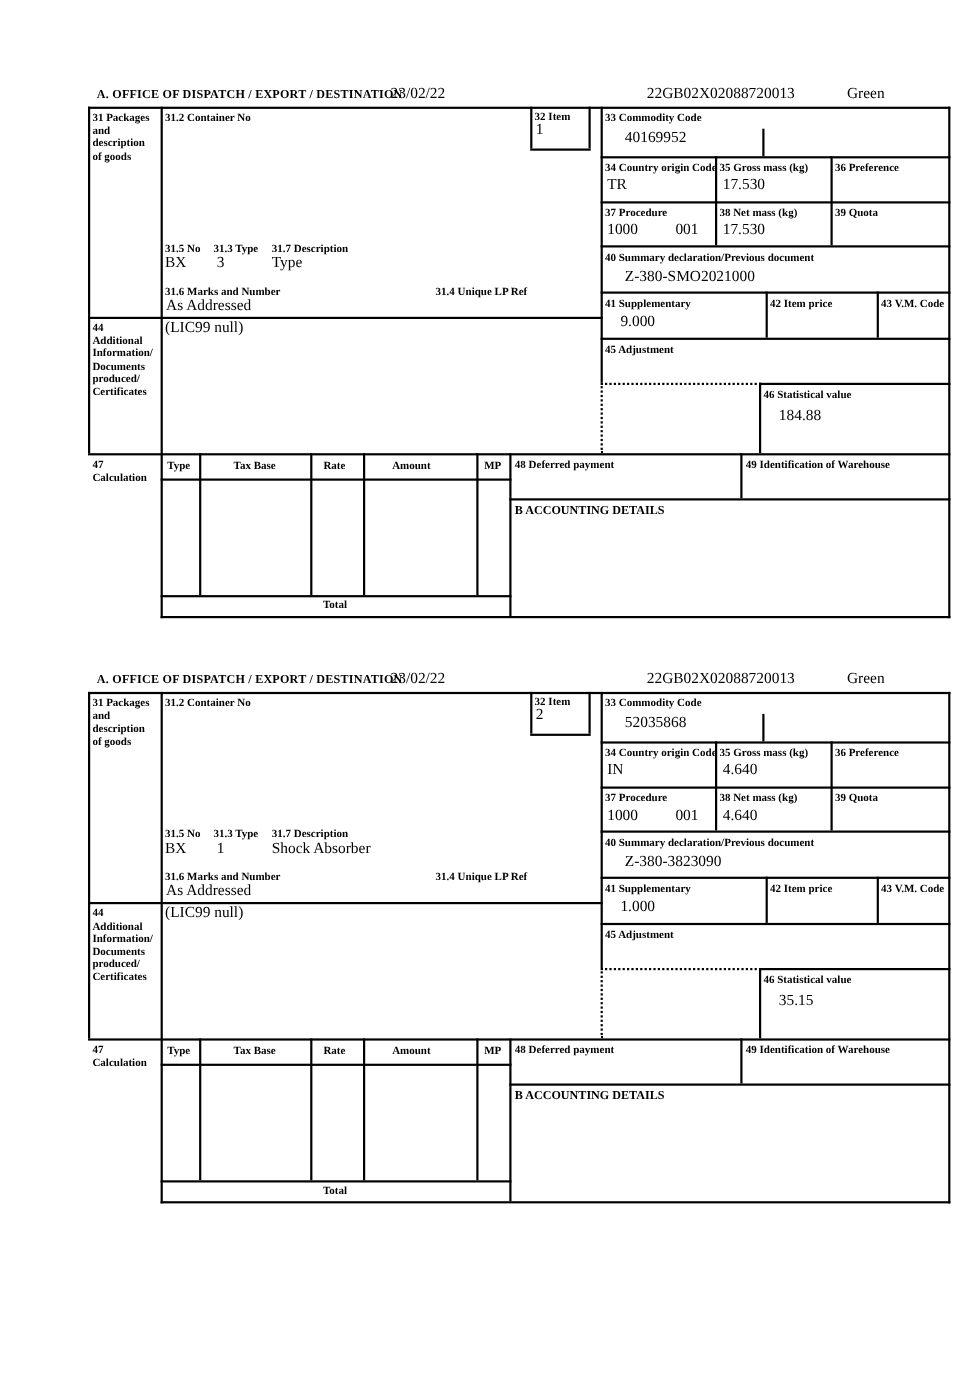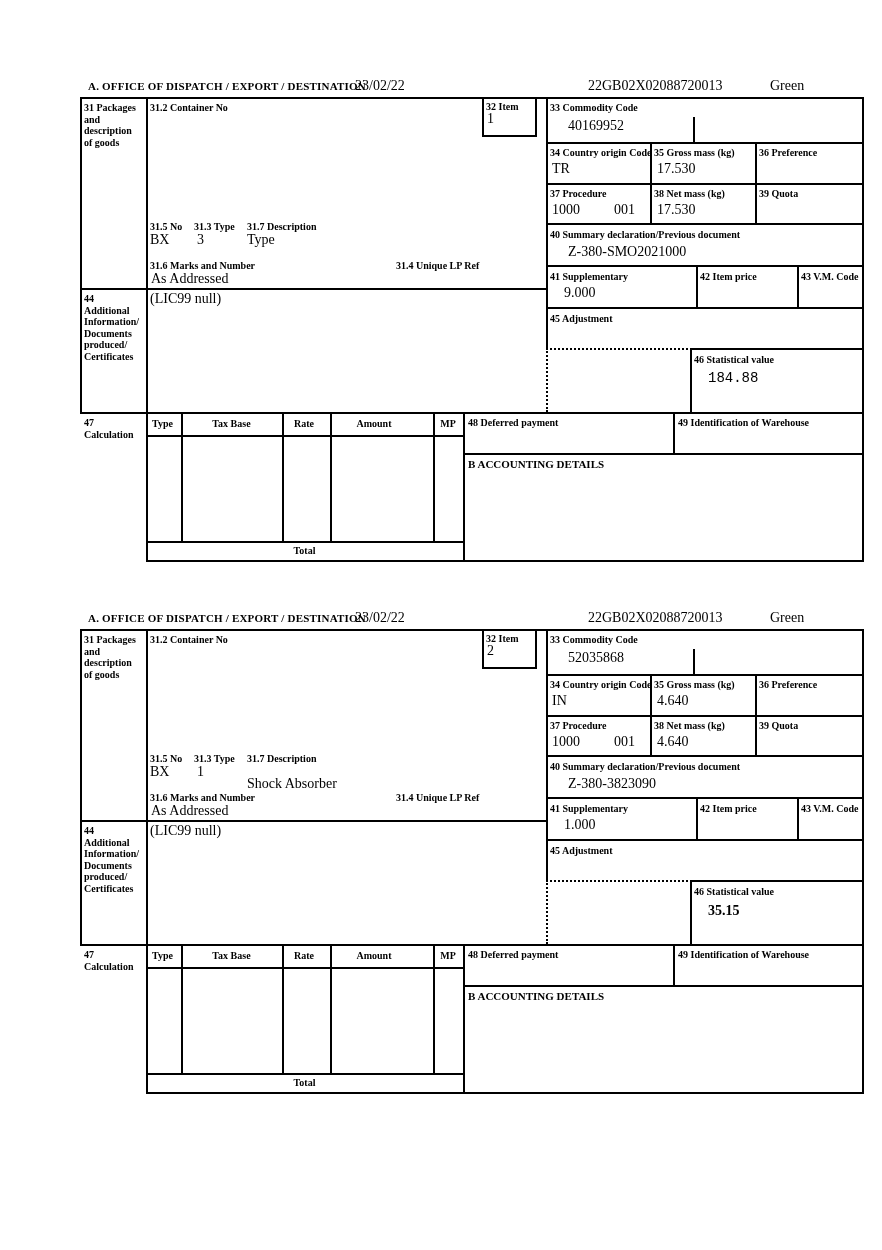--- a/index.html
+++ b/index.html
@@ -107,21 +107,21 @@
 
     <span class="val" style="left:407px;top:14px;">1</span>
     <span class="val" style="left:488px;top:21px;">40169952</span>
     <span class="val" style="left:472px;top:64px;">TR</span>
     <span class="val" style="left:577px;top:64px;">17.530</span>
     <span class="val" style="left:472px;top:105px;">1000</span>
     <span class="val" style="left:534px;top:105px;">001</span>
     <span class="val" style="left:577px;top:105px;">17.530</span>
     <span class="val" style="left:488px;top:147px;">Z-380-SMO2021000</span>
     <span class="val" style="left:484px;top:188px;">9.000</span>
-    <span class="val" style="left:628px;top:274px;font-family:Liberation Mono, monospace;">184.88</span>
+    <span class="val" style="left:628px;top:274px;">184.88</span>
     <span class="val" style="left:70px;top:135px;">BX</span>
     <span class="val" style="left:117px;top:135px;">3</span>
     <span class="val" style="left:167px;top:135px;">Type</span>
     <span class="val" style="left:71px;top:174px;">As Addressed</span>
     <span class="val" style="left:70px;top:194px;">(LIC99 null)</span>
   </div>
 
   <div class="section" style="top:629px;">
     <span class="hdr" style="left:8px;top:-17px;">A.  OFFICE OF DISPATCH / EXPORT / DESTINATION</span>
     <span class="val" style="left:275px;top:-19px;">23/02/22</span>
@@ -207,21 +207,21 @@
 
     <span class="val" style="left:407px;top:14px;">2</span>
     <span class="val" style="left:488px;top:21px;">52035868</span>
     <span class="val" style="left:472px;top:64px;">IN</span>
     <span class="val" style="left:577px;top:64px;">4.640</span>
     <span class="val" style="left:472px;top:105px;">1000</span>
     <span class="val" style="left:534px;top:105px;">001</span>
     <span class="val" style="left:577px;top:105px;">4.640</span>
     <span class="val" style="left:488px;top:147px;">Z-380-3823090</span>
     <span class="val" style="left:484px;top:188px;">1.000</span>
-    <span class="val" style="left:628px;top:274px;font-weight:bold;">35.15</span>
+    <span class="val" style="left:628px;top:274px;">35.15</span>
     <span class="val" style="left:70px;top:135px;">BX</span>
     <span class="val" style="left:117px;top:135px;">1</span>
-    <span class="val" style="left:167px;top:135px;margin-top:12px;">Shock Absorber</span>
+    <span class="val" style="left:167px;top:135px;">Shock Absorber</span>
     <span class="val" style="left:71px;top:174px;">As Addressed</span>
     <span class="val" style="left:70px;top:194px;">(LIC99 null)</span>
   </div>
 
 </div>
 
 </body></html>

